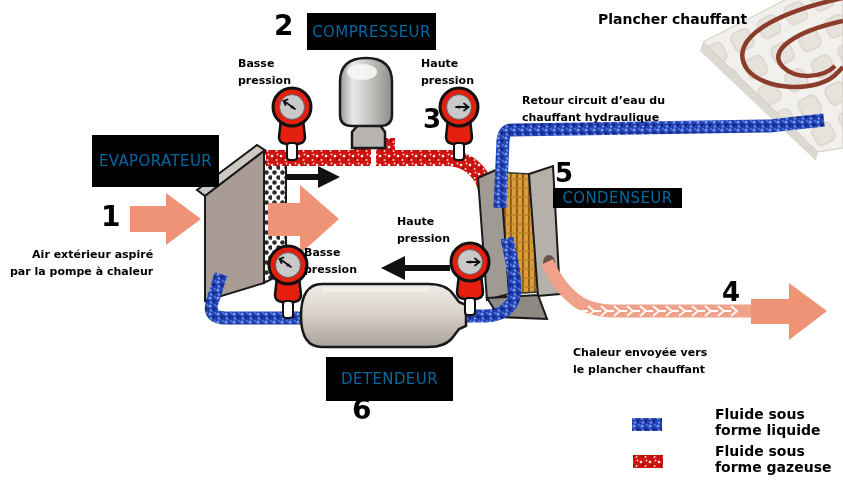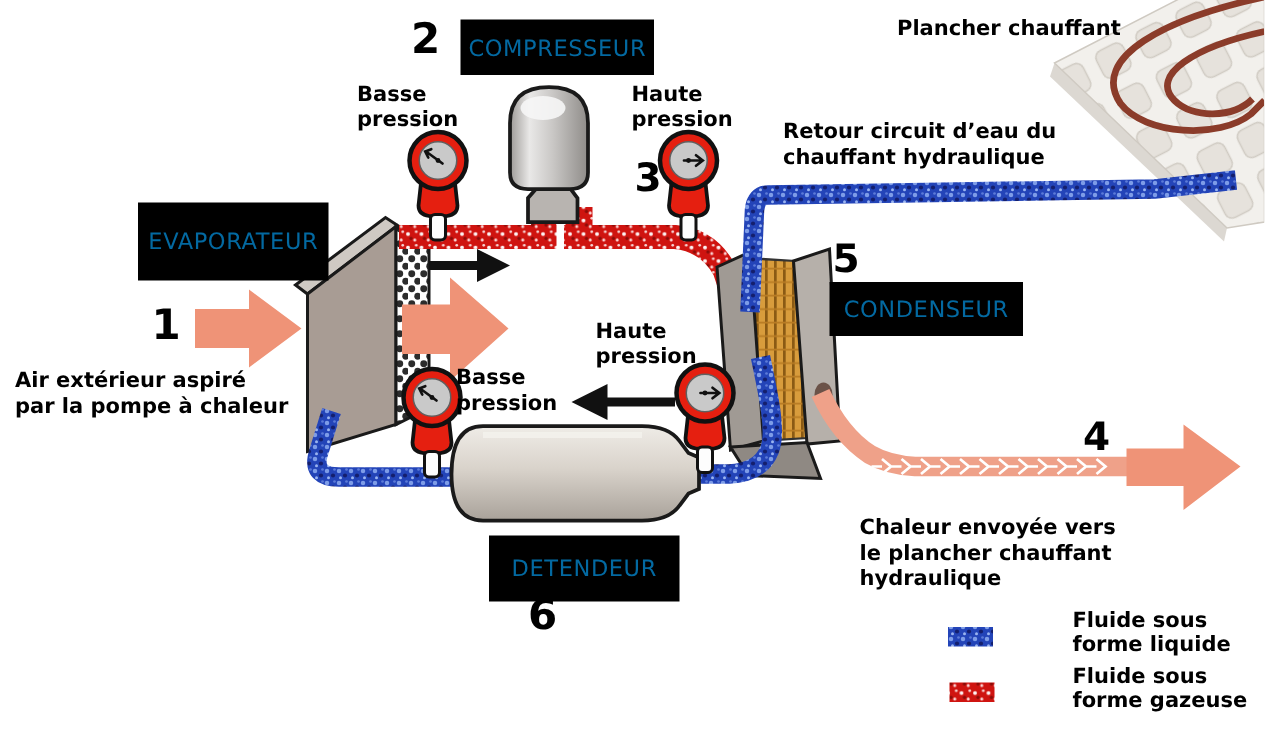--- a/index.html
+++ b/index.html
@@ -1,19 +1,19 @@
 <!DOCTYPE html>
 <html><head>
 <meta charset="utf-8">
 <style>
   html,body{margin:0;padding:0;background:#fff;}
   .stage{position:relative;width:843px;height:491px;background:#fff;overflow:hidden;
          font-family:"DejaVu Sans","Liberation Sans",sans-serif;}
   .stage svg{position:absolute;left:0;top:0;}
-  .lbl{position:absolute;font-weight:bold;font-size:14px;line-height:17px;color:#000;white-space:nowrap;}
+  .lbl{position:absolute;font-weight:bold;font-size:11px;line-height:17px;color:#000;white-space:nowrap;}
   .lbl span{display:block;}
   .lbl.small{font-size:14px;line-height:16px;margin-left:38px;}
   .num{position:absolute;font-weight:bold;font-size:28px;line-height:28px;color:#000;}
   .num.mid{font-size:26px;line-height:26px;}
   .blackbox{position:absolute;background:#000;color:#0369a1;font-weight:normal;font-size:15px;
             display:flex;align-items:center;justify-content:center;letter-spacing:.4px;}
 </style>
 </head>
 <body>
 
@@ -156,59 +156,58 @@
 
 <div class="num" style="left:101px;top:203px;">1</div>
 <div class="num" style="left:274px;top:12px;">2</div>
 <div class="num mid" style="left:423px;top:106px;">3</div>
 <div class="num mid" style="left:722px;top:279px;">4</div>
 <div class="num mid" style="left:555px;top:160px;">5</div>
 <div class="num" style="left:352px;top:396px;">6</div>
 
 <div class="blackbox" style="left:307px;top:13px;width:129px;height:37px;">COMPRESSEUR</div>
 <div class="blackbox" style="left:92px;top:135px;width:127px;height:52px;">EVAPORATEUR</div>
-<div class="blackbox" style="left:553px;top:188px;width:129px;height:36px;">CONDENSEUR</div>
+<div class="blackbox" style="left:553px;top:188px;width:129px;height:20px;">CONDENSEUR</div>
 <div class="blackbox" style="left:326px;top:357px;width:127px;height:44px;">DETENDEUR</div>
 
 <div class="lbl small" style="left:560px;top:11px;">Plancher chauffant</div>
 
 <div class="lbl" style="left:238px;top:55px;">
   <span>Basse</span>
   <span>pression</span>
 </div>
 
 <div class="lbl" style="left:421px;top:55px;">
   <span>Haute</span>
   <span>pression</span>
 </div>
 
-<div class="lbl" style="left:522px;top:80px;">
+<div class="lbl" style="left:522px;top:92px;">
   <span>Retour circuit d’eau du</span>
   <span>chauffant hydraulique</span>
 </div>
 
-<div class="lbl" style="left:10px;top:246px;">
+<div class="lbl" style="left:10px;top:246px;text-align:right;">
   <span>Air extérieur aspiré</span>
   <span>par la pompe à chaleur</span>
 </div>
 
 <div class="lbl" style="left:397px;top:213px;">
   <span>Haute</span>
   <span>pression</span>
 </div>
 
 <div class="lbl" style="left:304px;top:244px;">
   <span>Basse</span>
   <span>pression</span>
 </div>
 
 <div class="lbl" style="left:573px;top:344px;">
   <span>Chaleur envoyée vers</span>
   <span>le plancher chauffant</span>
-  <span>hydraulique</span>
 </div>
 
 <div class="lbl small" style="left:677px;top:406px;">
   <span>Fluide sous</span>
   <span>forme liquide</span>
 </div>
 
 <div class="lbl small" style="left:677px;top:443px;">
   <span>Fluide sous</span>
   <span>forme gazeuse</span>

